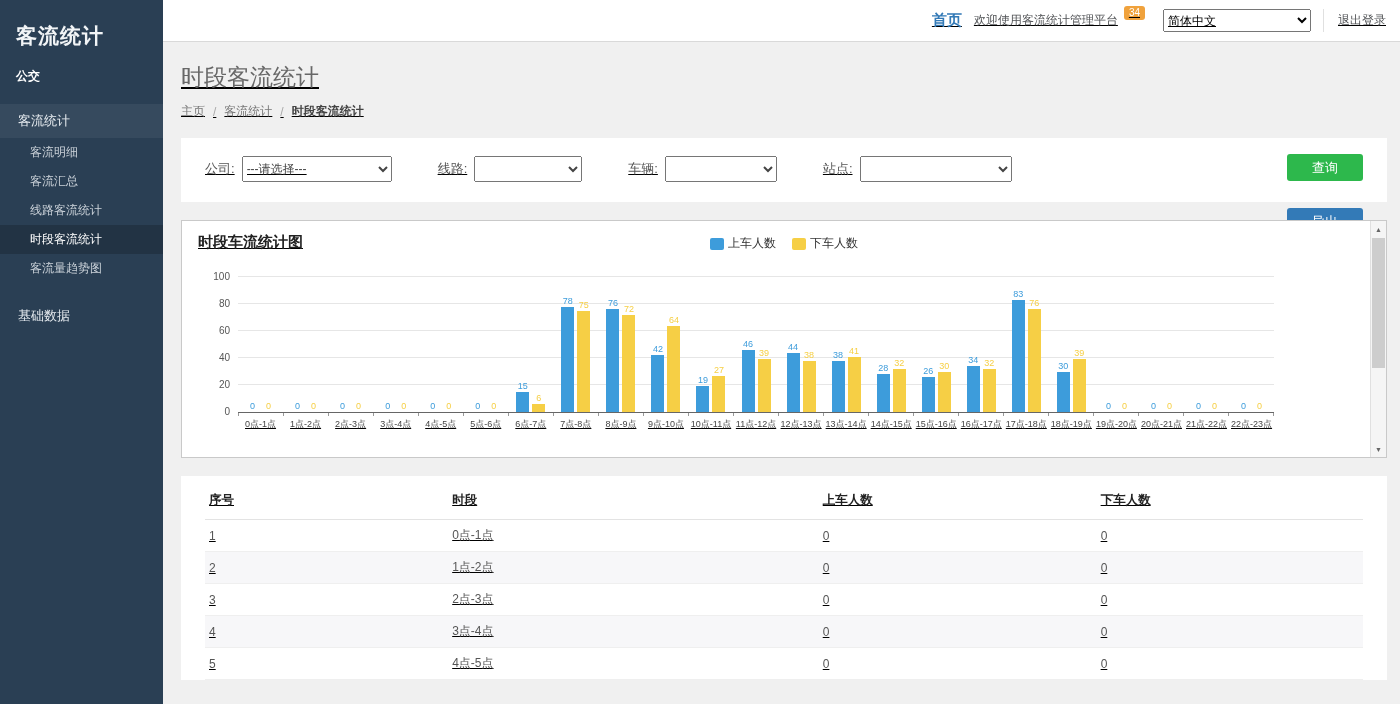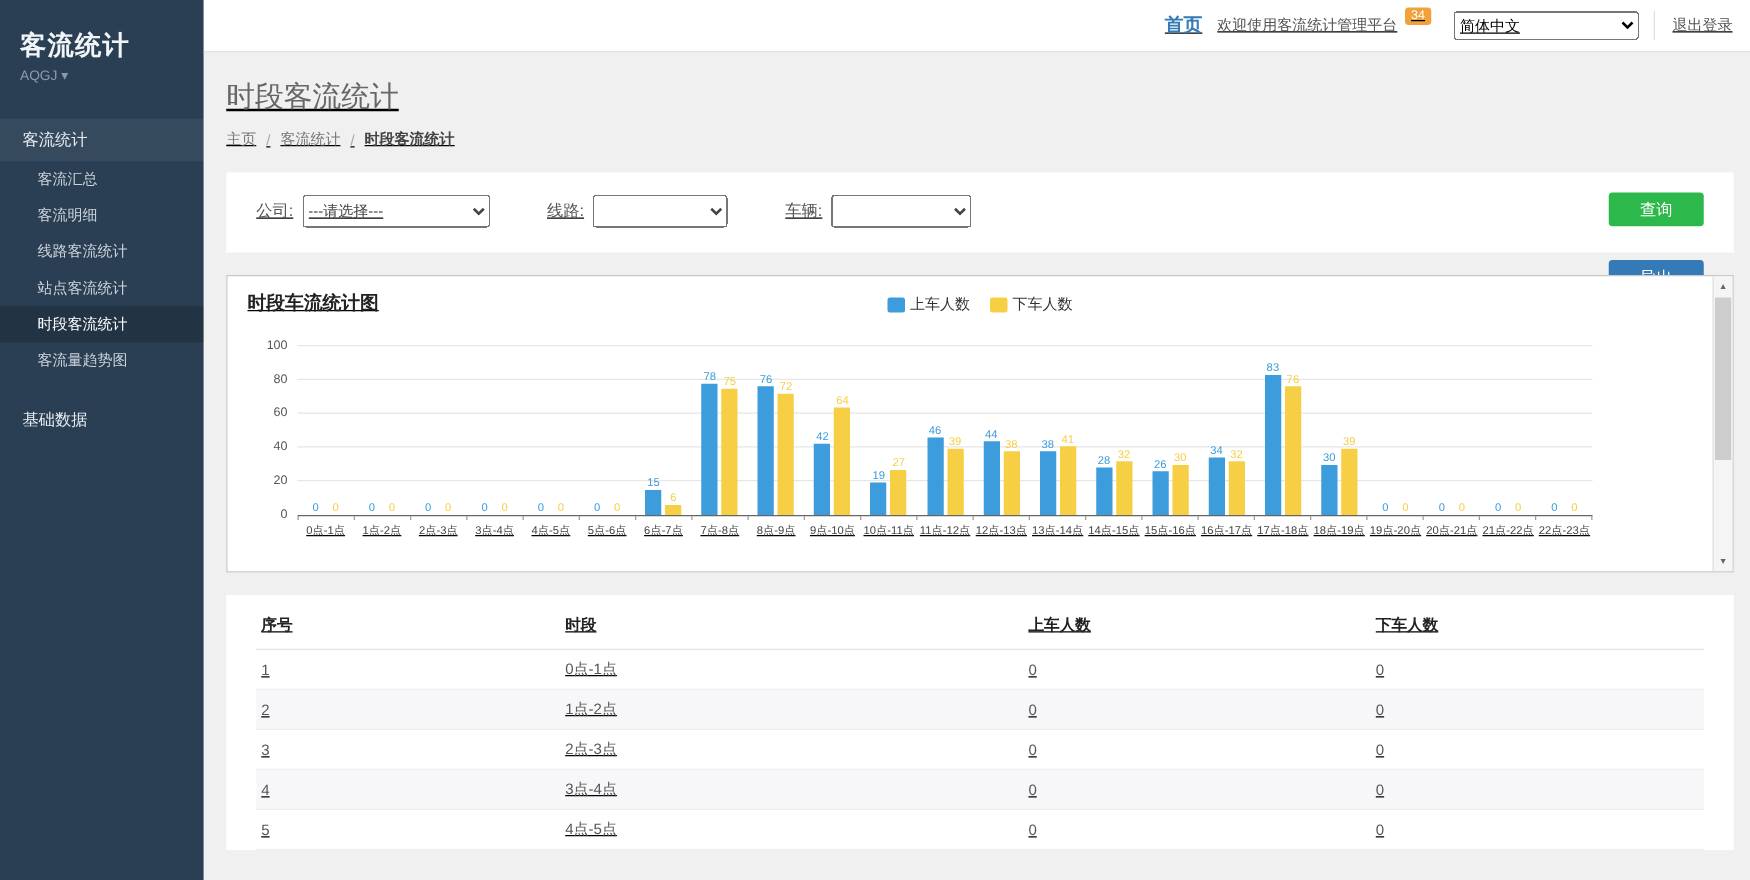--- a/index.html
+++ b/index.html
@@ -90,28 +90,27 @@
   th { text-align:left; font-size:12.5px; color:#222; font-weight:bold; padding:10px 4px; border-bottom:1px solid #e3e3e3; }
   th:nth-child(1){ width:21%; } th:nth-child(2){ width:32%; } th:nth-child(3){ width:24%; } th:nth-child(4){ width:23%; }
   td { font-size:12px; color:#555; padding:7px 4px; border-bottom:1px solid #efefef; }
   tbody tr:nth-child(even) { background:#f7f7f9; }
 </style>
 </head>
 <body>
 
 <aside class="sidebar">
   <div class="brand">客流统计</div>
-  <div class="org-code"><span>AQGJ</span> <span>▾</span></div>
+  <div class="org">公交</div>
   <nav class="menu">
     <div class="menu-section">客流统计</div>
     <div id="menu-items">
+        <div class="menu-item">客流明细</div>
         <div class="menu-item">客流汇总</div>
-        <div class="menu-item">客流明细</div>
         <div class="menu-item">线路客流统计</div>
-        <div class="menu-item">站点客流统计</div>
         <div class="menu-item active">时段客流统计</div>
         <div class="menu-item">客流量趋势图</div>
       </div>
     <div class="menu-section plain">基础数据</div>
   </nav>
 </aside>
 
 <div class="main">
   <header class="topbar">
     <a class="home-link">首页</a>
@@ -141,20 +140,24 @@
           <label>公司:</label>
           <select class="sel company"><option>---请选择---</option></select>
         </div>
         <div class="fg">
           <label>线路:</label>
           <select class="sel line"><option></option></select>
         </div>
         <div class="fg">
           <label>车辆:</label>
           <select class="sel vehicle"><option></option></select>
+        </div>
+        <div class="fg">
+          <label>站点:</label>
+          <select class="sel station"><option></option></select>
         </div>
       </div>
     </div>
 
     <div class="card chart-card">
       <div class="chart-header">
         <span class="chart-title">时段车流统计图</span>
         <div class="chart-legend" id="chart-legend">
             <span class="legend-item">
               <span class="legend-swatch" style="background: rgb(61, 156, 219);"></span>

